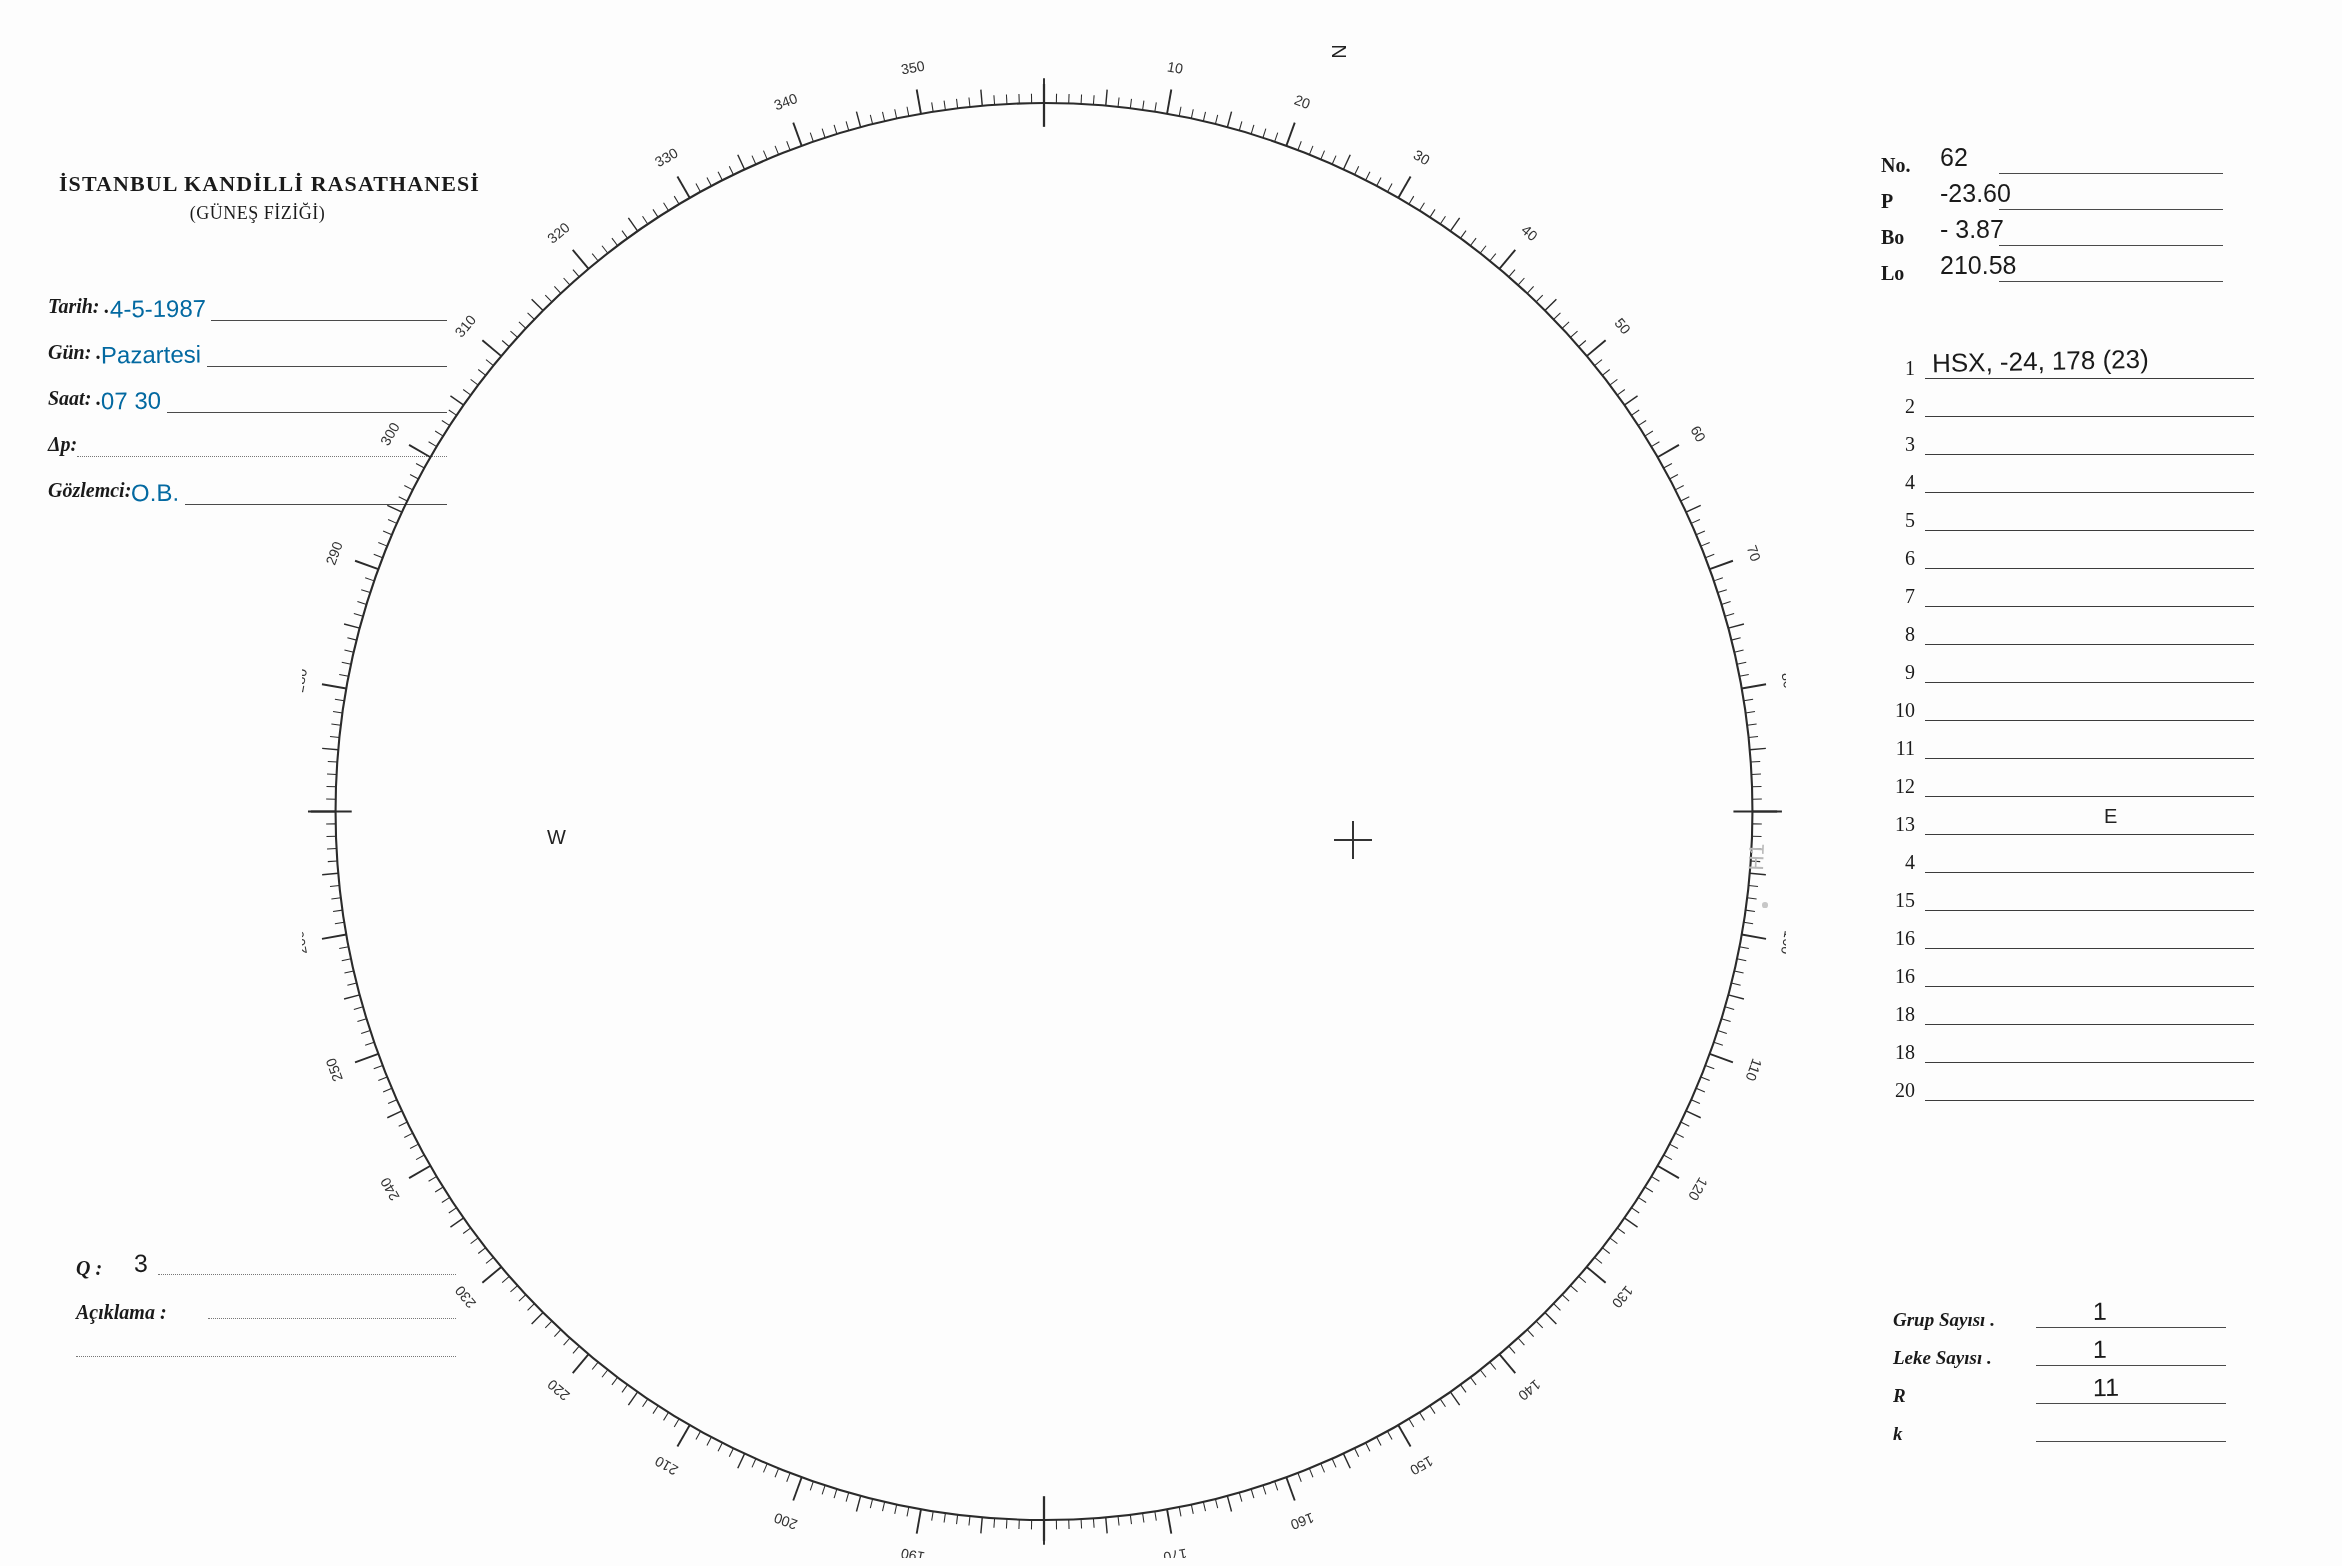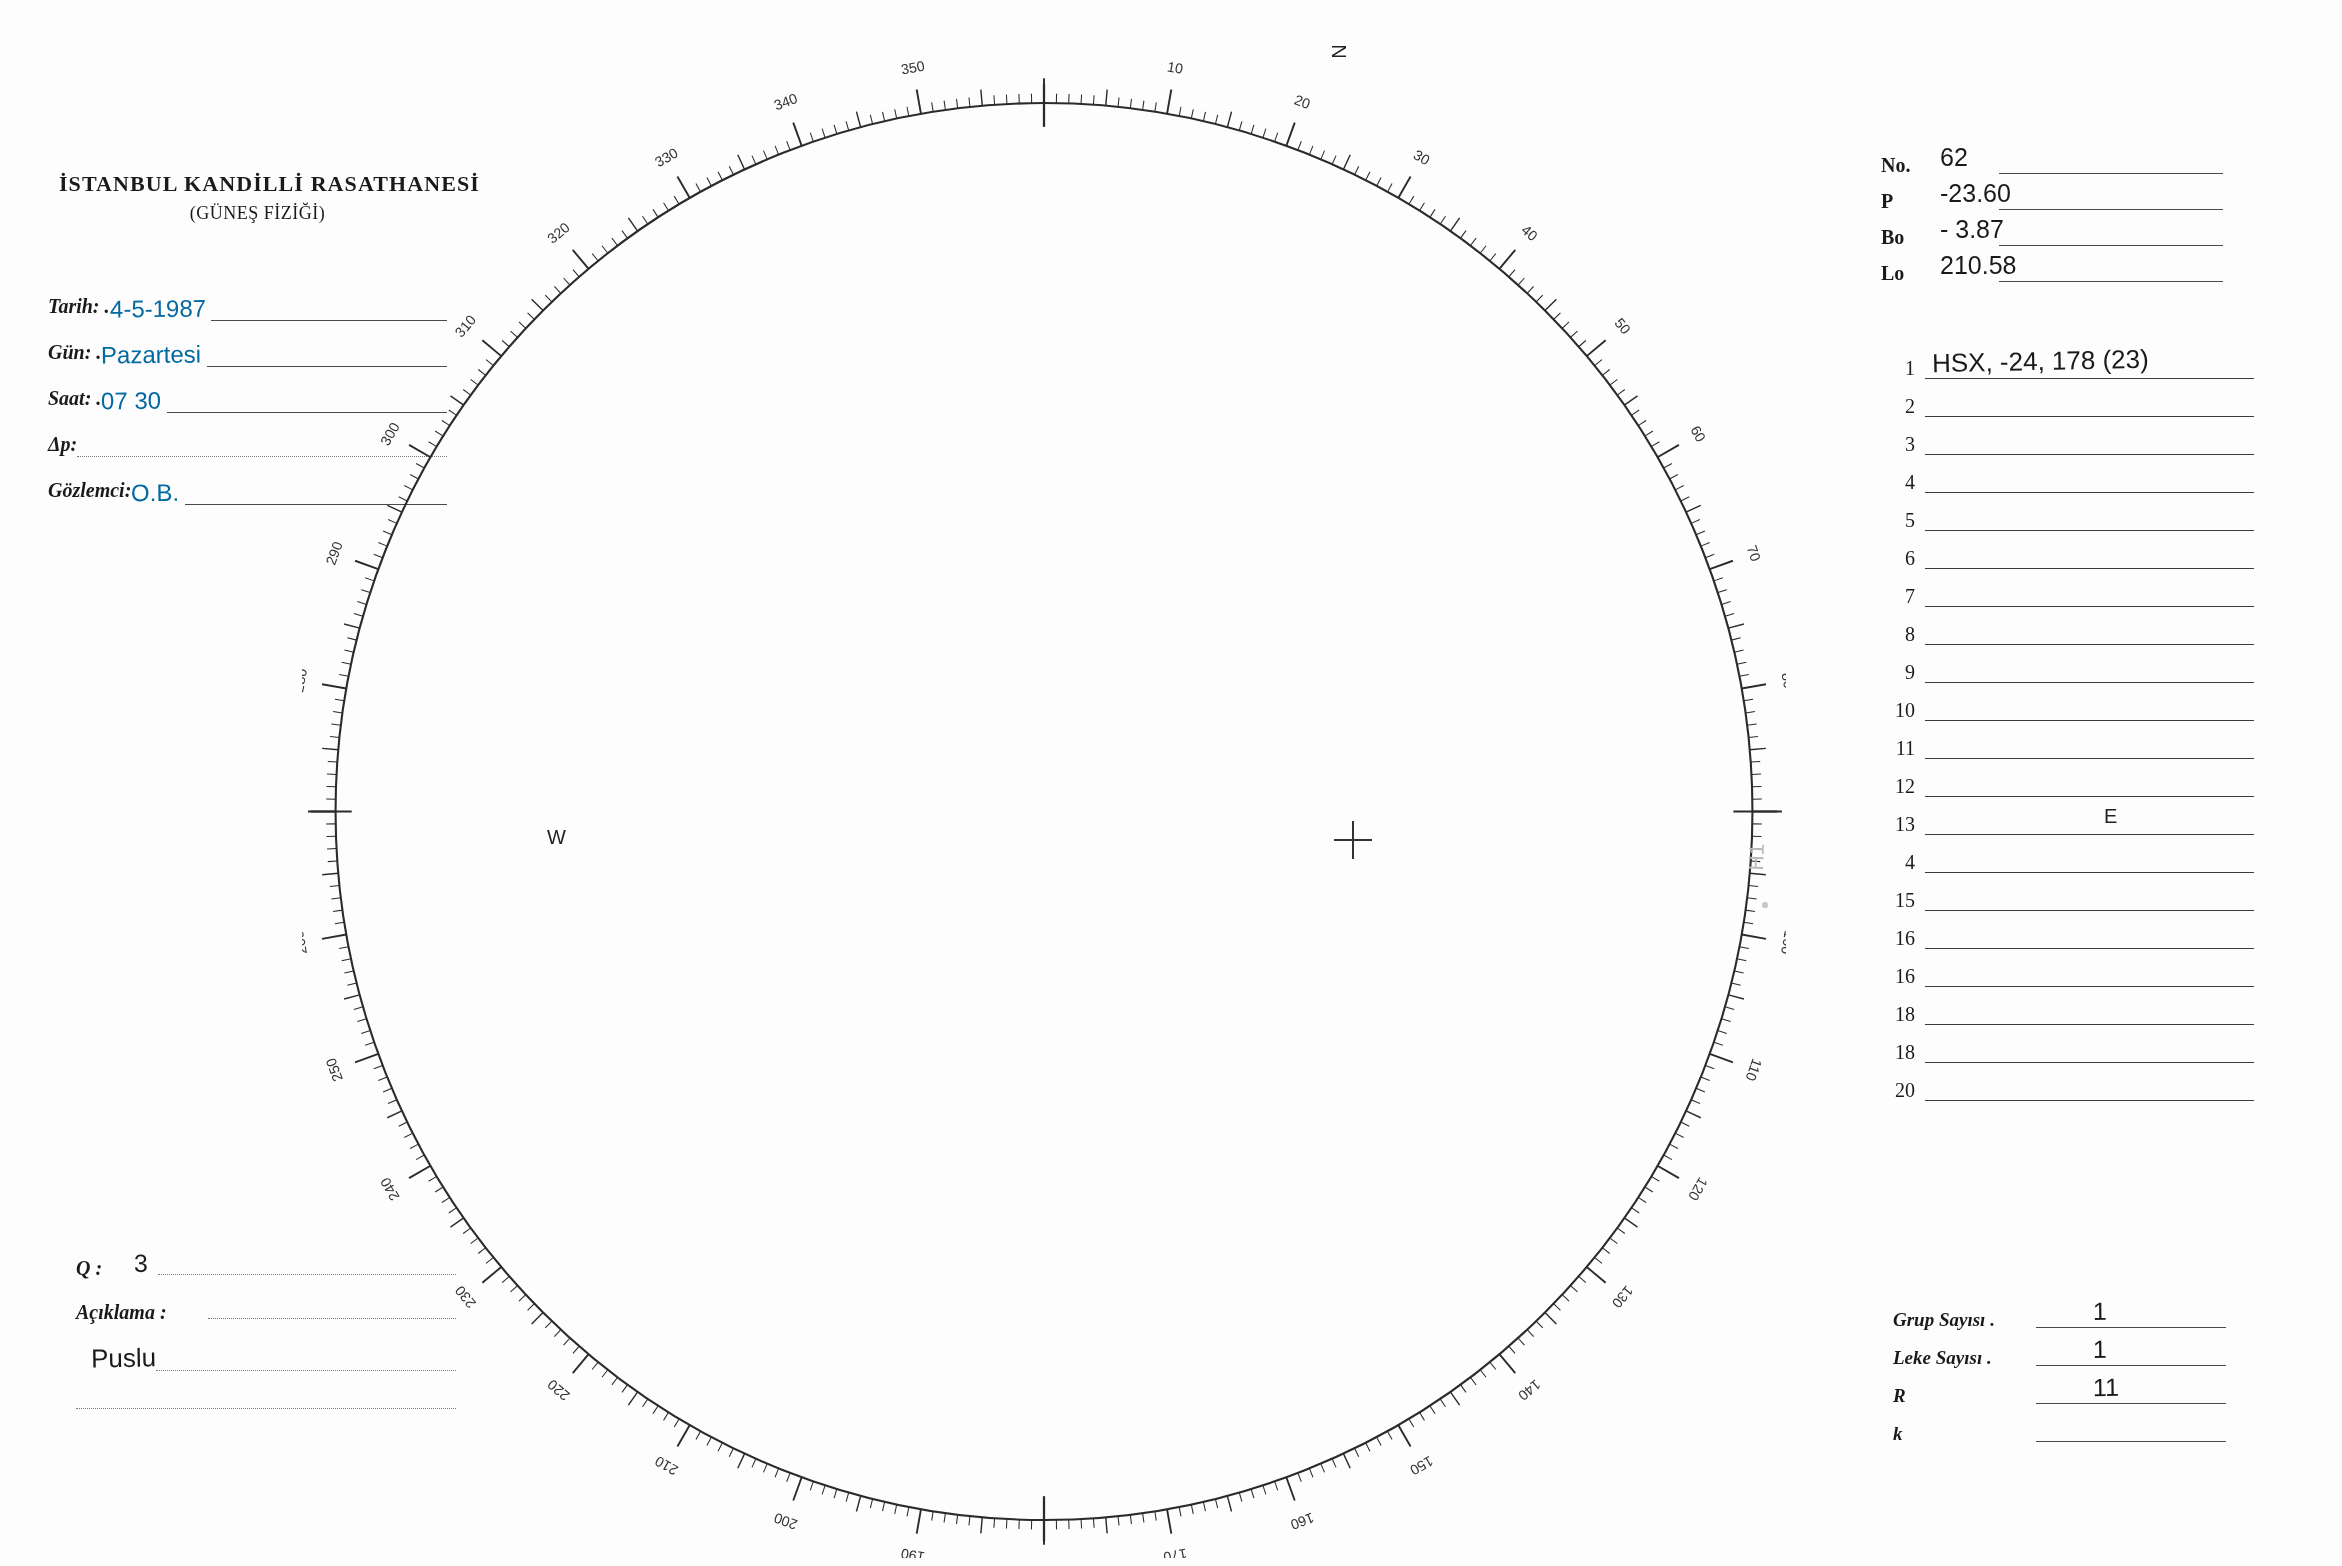--- a/index.html
+++ b/index.html
@@ -115,24 +115,20 @@
 
 <div id="bottom-left">
   <div class="bl-row">
     <span class="bl-label">Q :</span>
     <span class="bl-val">3</span>
     <span class="dotline"></span>
   </div>
   <div class="bl-row">
     <span class="bl-label">Açıklama :</span>
     <span class="bl-val"></span>
-    <span class="dotline"></span>
-  </div>
-  <div id="bl-note">
-    <span class="v">Puslu</span>
     <span class="dotline"></span>
   </div>
   <div id="bl-last">
     <span class="dotline"></span>
   </div>
 </div>
 
 <div id="params">
   <div class="p-row">
     <span class="p-label">No.</span>

